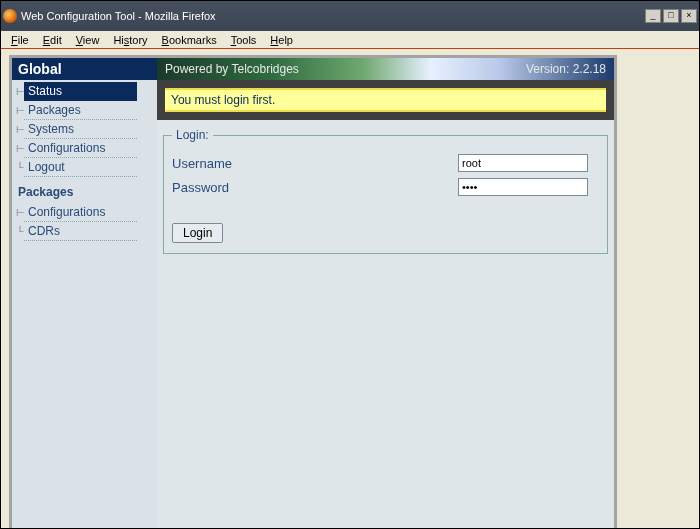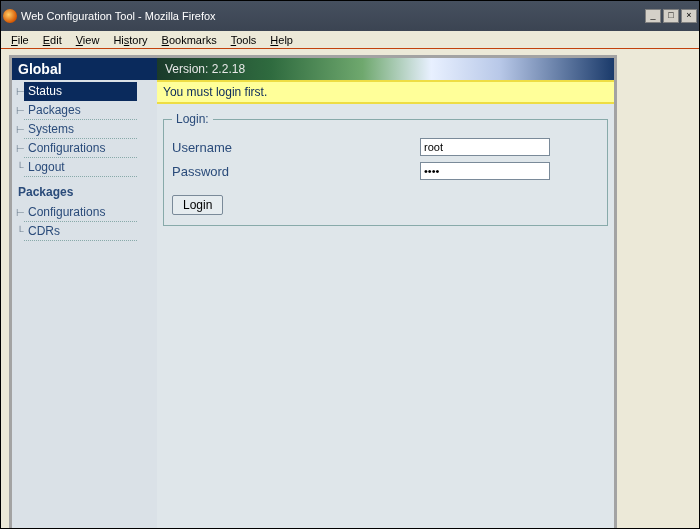--- a/index.html
+++ b/index.html
@@ -26,29 +26,29 @@
   .nav-item { display: flex; align-items: center; }
   .nav-item .branch { width: 12px; text-align: center; color: #6a7b8c; font-size: 10px; padding-left: 4px; }
   .nav-item .lbl { flex: 1; padding: 2px 4px; font-size: 12px; color: #2a4b7a; border-bottom: 1px dotted #8aa; margin-right: 20px; cursor: pointer; }
   .nav-item.active .lbl { background: #0a2a5c; color: #fff; border-bottom: 1px solid #0a2a5c; }
 
   .main-area { flex: 1; display: flex; flex-direction: column; }
   .header-banner { height: 22px; background: linear-gradient(to right, #1a3a2a 0%, #2f6b3f 25%, #6fa86e 45%, #e8f0ff 60%, #b8c8e8 75%, #1a3a6a 100%); color: #e8e8e8; display: flex; align-items: center; padding: 0 8px; font-size: 12px; }
   .header-banner .brand { flex: 1; }
   .header-banner .version { }
 
-  .alert-bar { background: #ffff99; border-top: 2px solid #eedd44; border-bottom: 2px solid #eedd44; color: #0a2a5c; font-size: 12px; padding: 3px 6px; margin: 0; }
+  .alert-bar { background: #ffff99; border-top: 2px solid #eedd44; border-bottom: 2px solid #eedd44; color: #0a2a5c; font-size: 12px; padding: 3px 6px; margin: 8px; }
 
   .form-wrap { flex: 1; padding: 8px 6px; background: #dfe6ea; }
   fieldset.login-fs { border: 1px solid #8aa; padding: 6px 8px 10px 8px; }
   fieldset.login-fs legend { color: #2a4b7a; font-size: 12px; padding: 0 4px; }
-  .form-row { display: flex; align-items: center; margin: 6px 0; }
+  .form-row { display: flex; align-items: center; margin: 6px 0; gap: 38px; }
   .form-row .flabel { width: 248px; color: #2a4b7a; font-size: 13px; }
   .form-row input[type=text], .form-row input[type=password] { width: 130px; height: 18px; border: 1px solid #7a8a99; padding: 1px 3px; font-size: 11px; background: #fff; }
-  .login-btn { margin-top: 9px; padding: 2px 10px; border: 1px solid #7a8a99; background: #e6ece f; background: #e6ecef; border-radius: 2px; font-size: 12px; cursor: pointer; }
+  .login-btn { margin-top: 21px; padding: 2px 10px; border: 1px solid #7a8a99; background: #e6ece f; background: #e6ecef; border-radius: 2px; font-size: 12px; cursor: pointer; }
 </style>
 </head>
 <body>
 
 <div class="titlebar">
   <div class="ff-icon"></div>
   <div class="title-text">Web Configuration Tool - Mozilla Firefox</div>
   <div class="winbtns">
     <div class="winbtn">_</div>
     <div class="winbtn">□</div>
@@ -102,20 +102,21 @@
         </div>
         <div class="nav-item">
           <span class="branch">└</span>
           <span class="lbl">CDRs</span>
         </div>
       </div>
     </div>
 
     <div class="main-area">
       <div class="header-banner">
+        <span class="brand">Powered by Telcobridges</span>
         <span class="version">Version: 2.2.18</span>
       </div>
       <div class="alert-bar">You must login first.</div>
       <div class="form-wrap">
         <fieldset class="login-fs">
           <legend>Login:</legend>
           <div class="form-row">
             <div class="flabel">Username</div>
             <input type="text" value="root" style="">
           </div>

